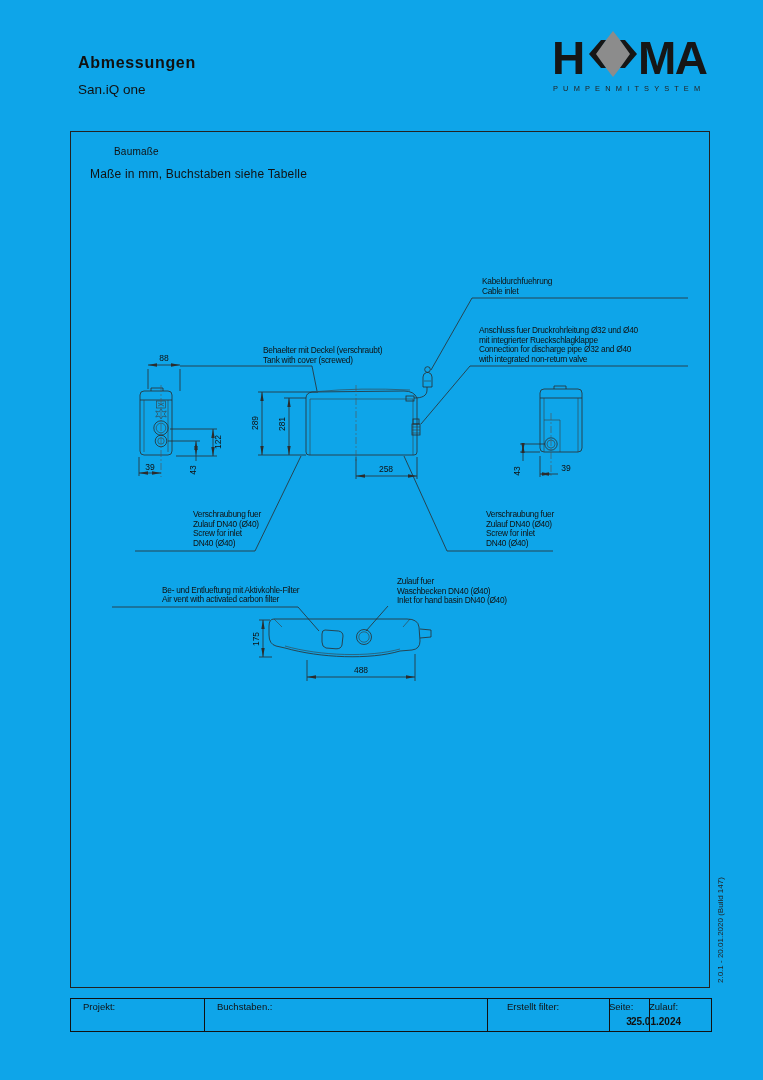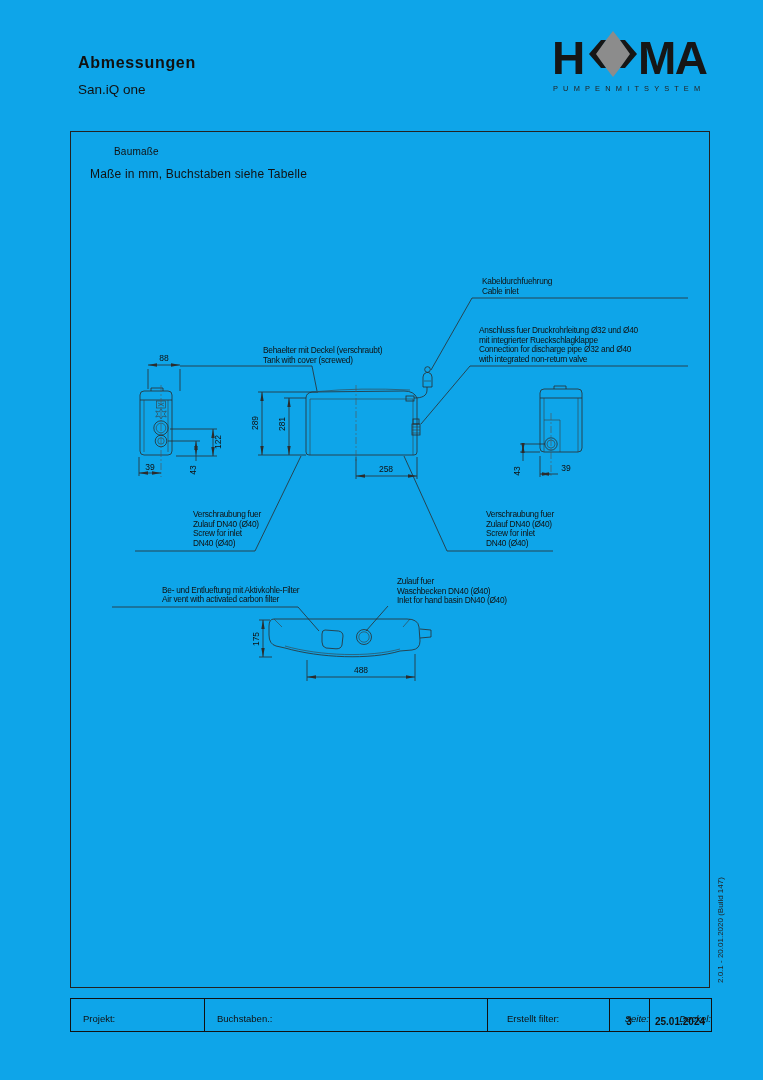--- a/index.html
+++ b/index.html
@@ -17,22 +17,22 @@
   svg.draw { position:absolute; left:0; top:0; }
   svg.draw .ln  { stroke:#2c2c2c; stroke-width:.8; fill:none; }
   svg.draw .lt  { stroke:#3a3a3a; stroke-width:.6; fill:none; }
   svg.draw .cl  { stroke:#555;    stroke-width:.65; fill:none; stroke-dasharray:7 2.2 1.6 2.2; }
   svg.draw text { font-family:"Liberation Sans", sans-serif; fill:#101010; }
   svg.draw .ann { font-size:8.3px; letter-spacing:-.25px; }
   svg.draw .dim { font-size:8.5px; }
   svg.draw .ver { font-size:8px; fill:#222; }
   .footer { position:absolute; left:70px; top:998px; width:642px; height:34px; border:1.5px solid #111; box-sizing:border-box; font-size:9.5px; }
   .fdiv { position:absolute; top:0; bottom:0; width:0; border-left:1.4px solid #111; }
-  .flabel { position:absolute; top:14px; white-space:nowrap; }
-  .fcenter { text-align:right;font-style:italic; }
+  .flabel { position:absolute; top:2px; white-space:nowrap; }
+  .fcenter { text-align:left; }
   .fvalue { position:absolute; top:17px; font-weight:bold; font-size:10px; text-align:center; }
 </style>
 </head>
 <body>
 
 <div class="page">
 
   <div class="doc-title">Abmessungen</div>
   <div class="doc-subtitle">San.iQ one</div>
 
@@ -203,17 +203,17 @@
     <div class="fdiv" style="left:538px"></div>
     <div class="fdiv" style="left:578px"></div>
 
     <div class="flabel" style="left:12px">Projekt:</div>
     <div class="flabel" style="left:146px">Buchstaben.:</div>
     <div class="flabel" style="left:436px">Erstellt filter:</div>
 
     <div class="flabel fcenter" style="left:538px;width:40px">Seite:</div>
     <div class="fvalue" style="left:538px;width:40px">3</div>
 
-    <div class="flabel fcenter" style="left:578px;width:62px">Deckel:</div>
-    <div class="fvalue" style="left:578px;width:62px">25.01.2024</div>
+    <div class="flabel fcenter" style="left:578px;width:62px">Zulauf:</div>
+    <div class="fvalue" style="left:554px;width:62px">25.01.2024</div>
   </div>
 
 </div>
 
 </body></html>

